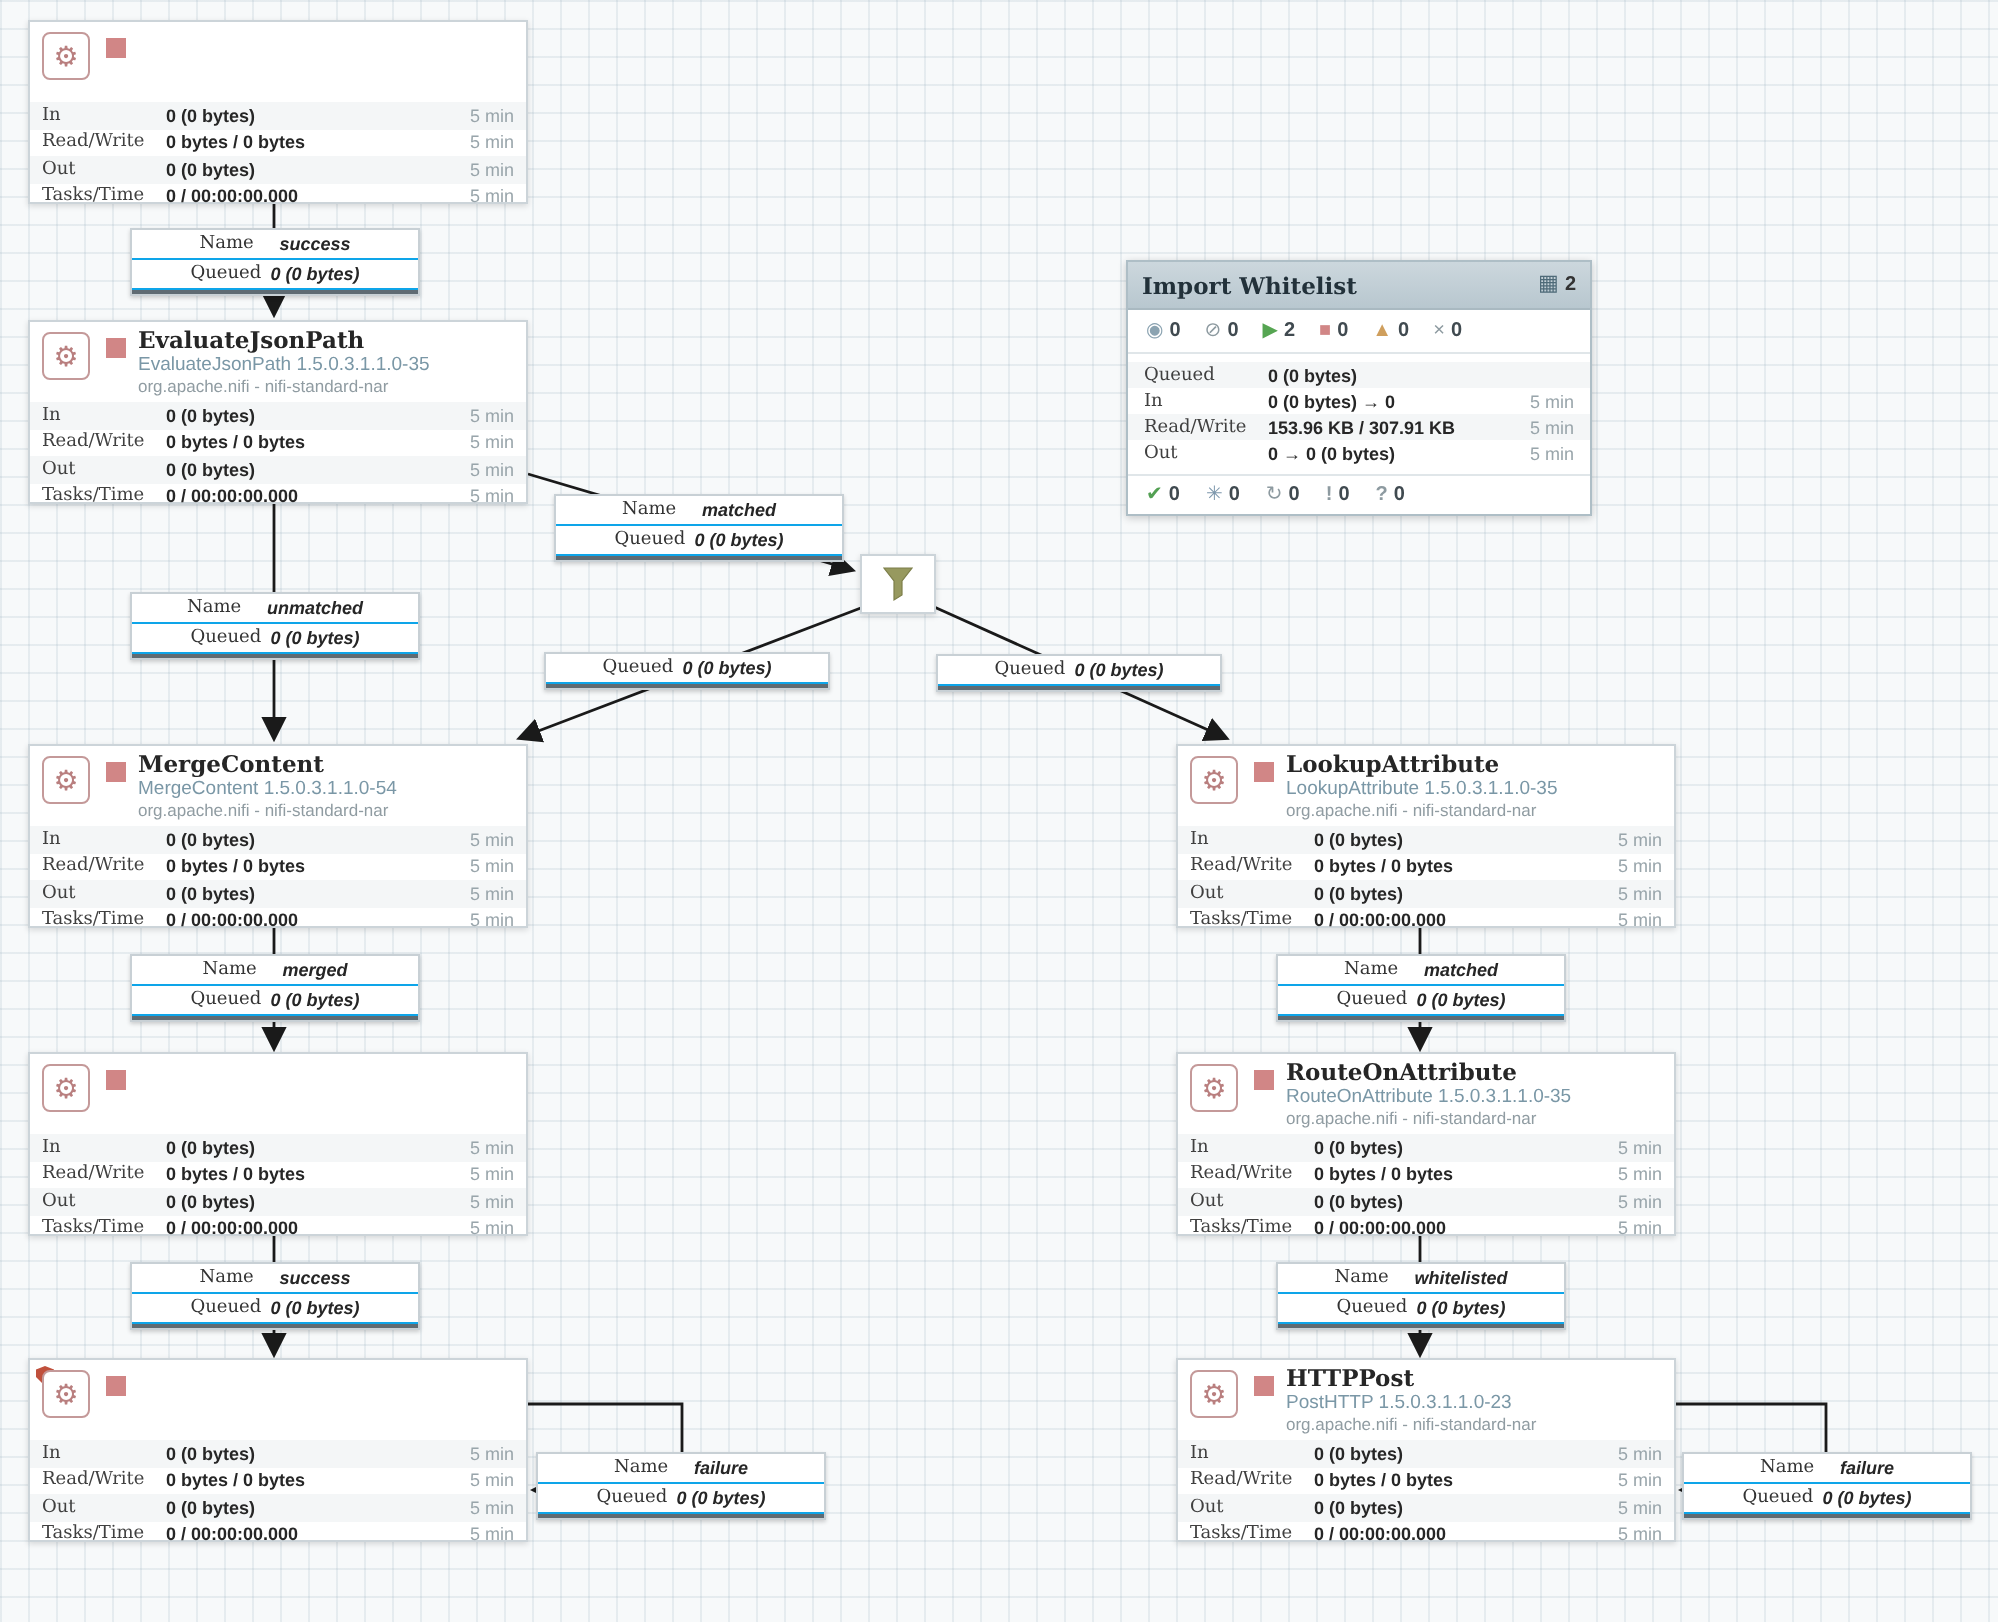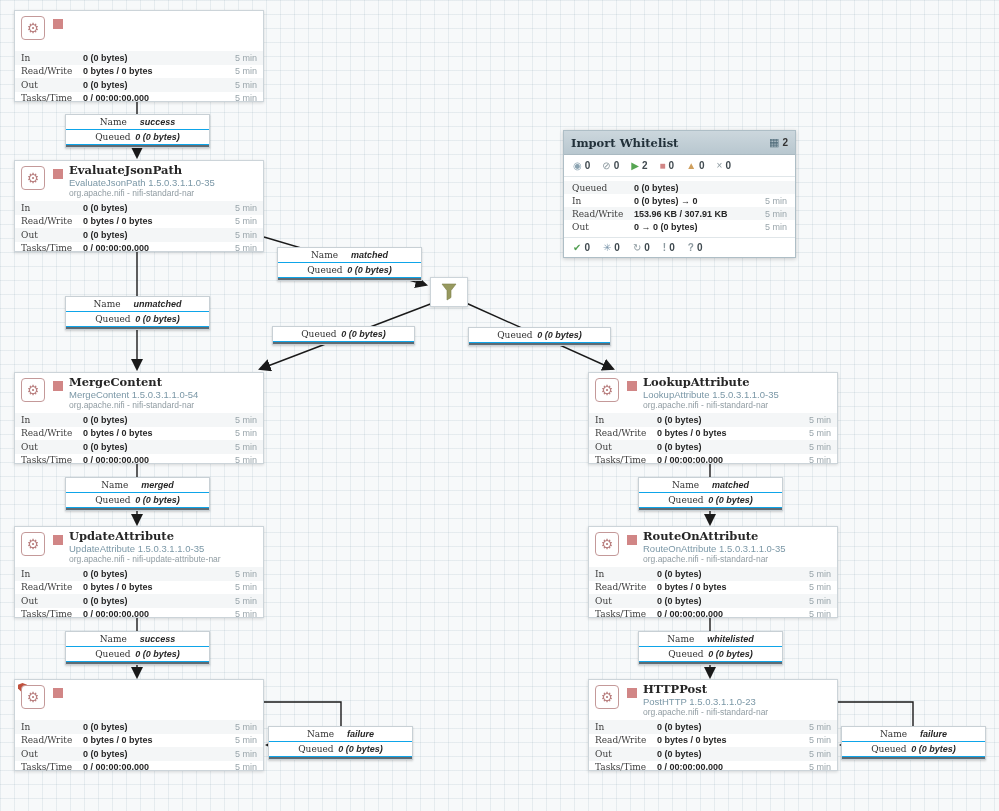--- a/index.html
+++ b/index.html
@@ -189,25 +189,20 @@
       <span class="stat-label">Tasks/Time</span>
       <span class="stat-value">0 / 00:00:00.000</span>
       <span class="stat-time">5 min</span>
     </div>
 </div>
 
 <div class="processor" style="left:14px;top:526px;">
   <div class="proc-header">
     <span class="proc-icon">⚙</span>
     <span class="run-state"></span>
-    <div class="proc-meta">
-      <div class="proc-title">UpdateAttribute</div>
-      <div class="proc-type">UpdateAttribute 1.5.0.3.1.1.0-35</div>
-      <div class="proc-bundle">org.apache.nifi - nifi-update-attribute-nar</div>
-    </div>
   </div>
   <div class="stat-row alt">
       <span class="stat-label">In</span>
       <span class="stat-value">0 (0 bytes)</span>
       <span class="stat-time">5 min</span>
     </div>
   <div class="stat-row">
       <span class="stat-label">Read/Write</span>
       <span class="stat-value">0 bytes / 0 bytes</span>
       <span class="stat-time">5 min</span>

